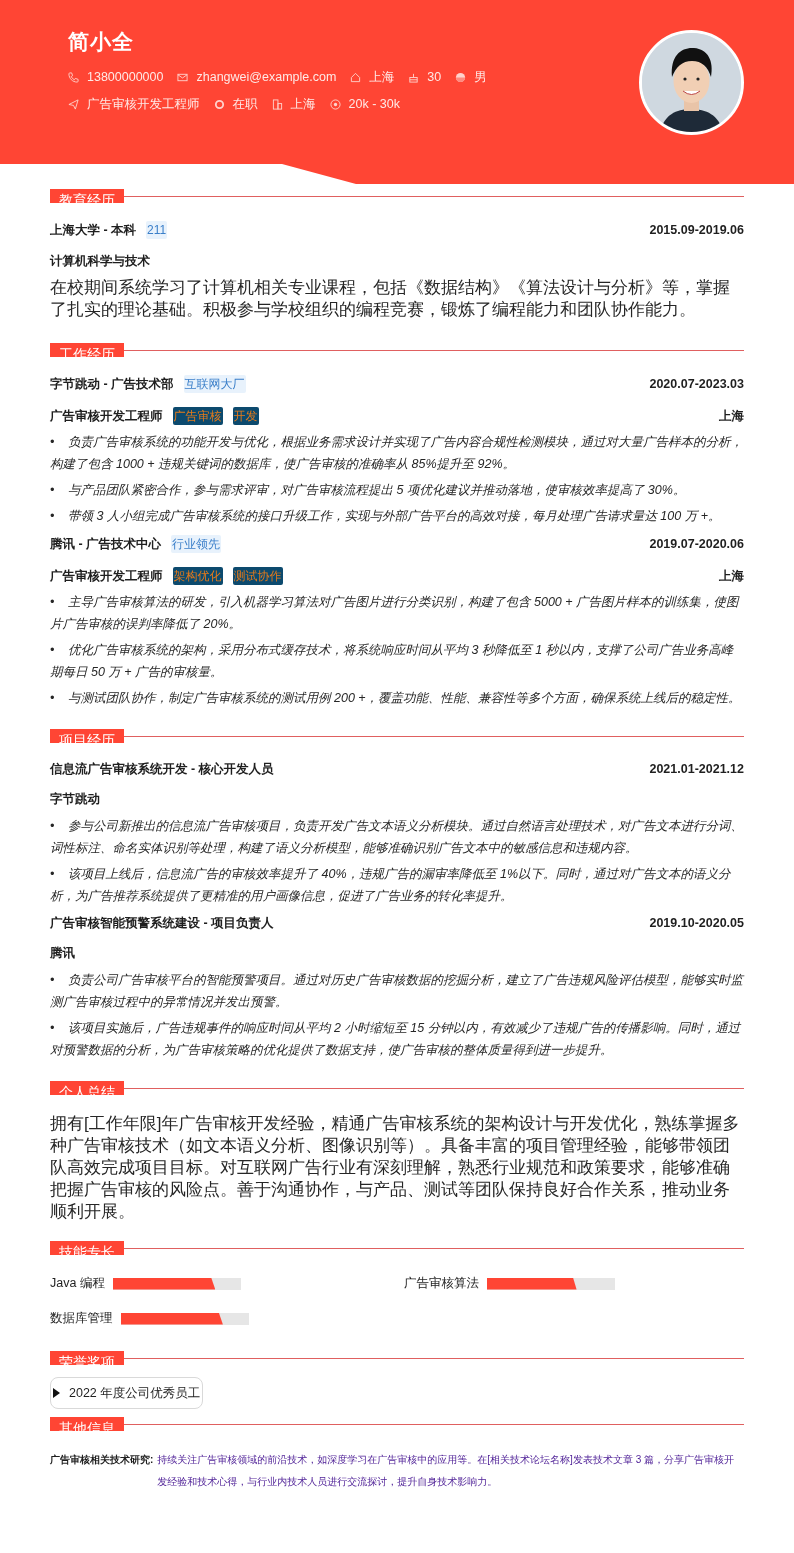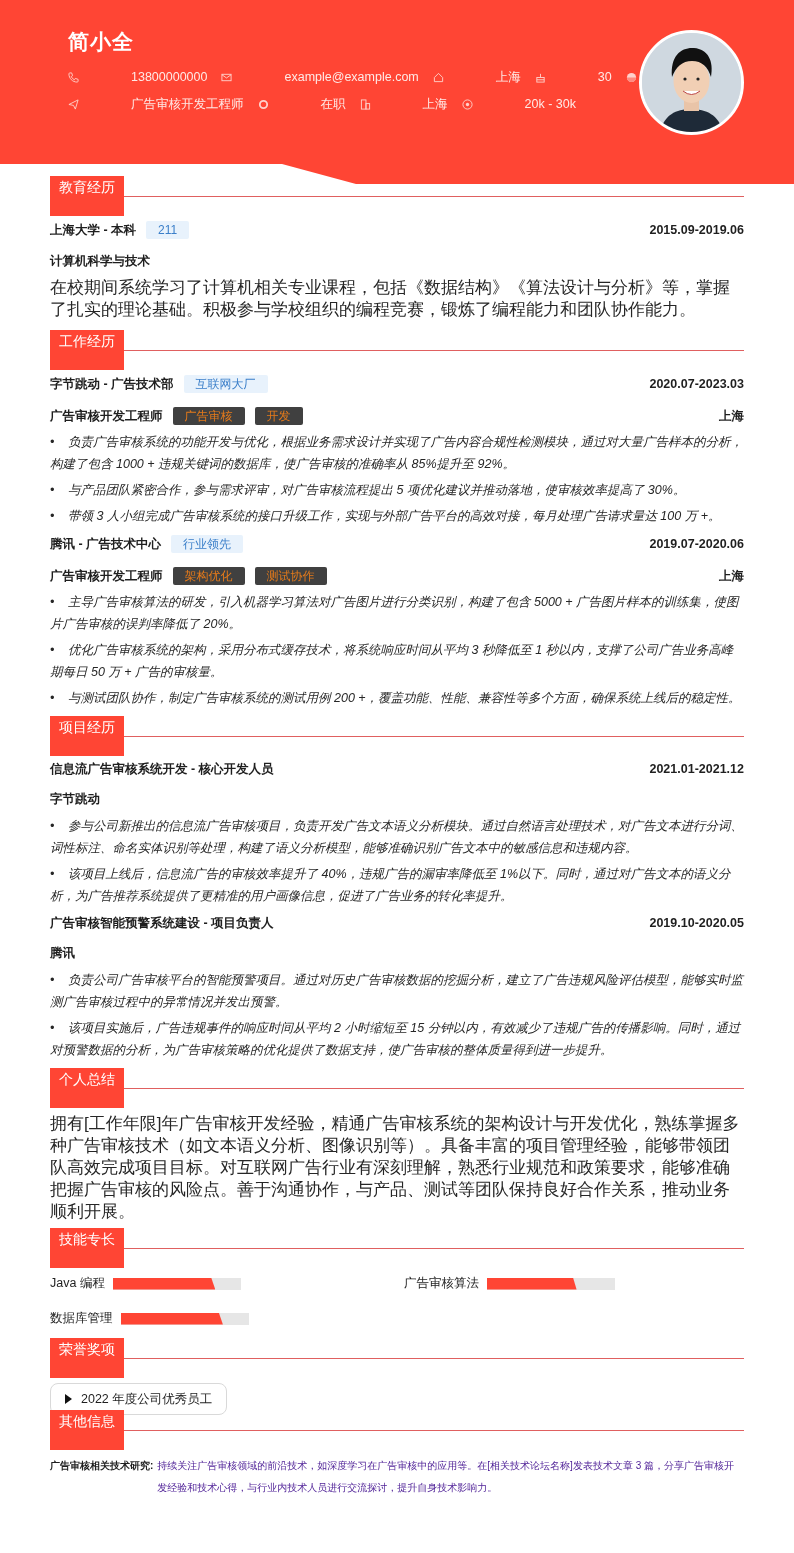--- a/index.html
+++ b/index.html
@@ -4,41 +4,41 @@
 <style>
   * { box-sizing: border-box; margin: 0; padding: 0; }
   html, body { width: 794px; background: #ffffff; }
   body { font-family: "Liberation Sans", "DejaVu Sans", sans-serif; color: #1f1f1f; font-size: 12.5px; position: relative; }
   .header { position: relative; height: 185px; }
   .header-bg { position: absolute; left: 0; top: 0; width: 794px; height: 185px; }
   .header-inner { position: absolute; left: 68px; top: 28px; }
   .name { color: #fff; font-size: 21px; font-weight: bold; letter-spacing: 1px; }
   .meta-row { display: flex; align-items: center; margin-top: 14px; color: #ffe9e6; font-size: 12.5px; height: 14px; }
   .meta-row + .meta-row { margin-top: 13px; }
-  .meta-item { display: flex; align-items: center; margin-right: 14px; gap: 44px; }
+  .meta-item { display: flex; align-items: center; margin-right: 14px; }
   .meta-item .ic { width: 11px; height: 11px; margin-right: 8px; display: inline-block; }
   .avatar { position: absolute; left: 639px; top: 30px; width: 105px; height: 105px; border-radius: 50%; border: 3px solid #fff; background: #d3dbe3; overflow: hidden; }
   .content { padding: 0 50px; }
   .section-head { display: flex; align-items: center; margin-top: 12px; height: 22px; }
-  .section-title { background: #ff4534; color: #fff; font-size: 14px; padding: 0 9px; height: 40px; line-height: 22px; white-space: nowrap; }
+  .section-title { background: #ff4534; color: #fff; font-size: 14px; padding: 0 9px; height: 14px; line-height: 22px; white-space: nowrap; }
   .section-line { flex: 1; height: 1px; background: #e06060; }
   .row { display: flex; justify-content: space-between; align-items: center; font-weight: bold; font-size: 12.5px; margin-top: 14px; line-height: 16px; }
   .row .left { display: flex; align-items: center; }
-  .tag { font-weight: normal; font-size: 12px; padding: 1px 12px; margin-left: 10px; border-radius: 2px; }
+  .tag { font-weight: normal; font-size: 12px; padding: 1px 1px; margin-left: 10px; border-radius: 2px; }
   .tag.blue { background: #e8f2fc; color: #3b7fc9; }
-  .tag.orange { background: #404040; color: #e57a1a; }
+  .tag.orange { background: #0c4a6e; color: #e57a1a; }
   .desc { font-size: 17px; line-height: 22px; margin-top: 8px; color: #262626; }
   ul.bul { list-style: none; margin-top: 6px; font-style: italic; }
   ul.bul li { font-size: 12.5px; line-height: 22px; color: #262626; padding-left: 0; margin-bottom: 4px; }
   ul.bul li::before { content: "•"; display: inline-block; width: 18px; }
   .skills { display: grid; grid-template-columns: 354px 340px; row-gap: 18px; margin-top: 16px; }
   .skill { display: flex; align-items: center; font-size: 12.5px; }
   .skill-bar { height: 12px; width: 128px; background: #e6e6e6; margin-left: 8px; position: relative; }
   .skill-fill { position: absolute; left: 0; top: 0; height: 12px; background: #ff4534; clip-path: polygon(0 0, 96% 0, 100% 100%, 0 100%); }
-  .award { display: inline-flex; align-items: center; margin-top: 14px; border: 1px solid #d9d9d9; border-radius: 8px; padding: 0 14px; height: 32px; font-size: 12.5px; }
+  .award { display: inline-flex; align-items: center; margin-top: 8px; border: 1px solid #d9d9d9; border-radius: 8px; padding: 0 2px; height: 32px; font-size: 12.5px; }
   .award .tri { width: 0; height: 0; border-left: 7px solid #111; border-top: 5px solid transparent; border-bottom: 5px solid transparent; margin-right: 9px; }
   .other { display: flex; margin-top: 14px; font-size: 10px; line-height: 22px; }
   .other .k { font-weight: bold; white-space: nowrap; }
   .other .v { color: #4c1d95; }
 </style>
 </head>
 <body>
 
 <div class="header">
   <svg class="header-bg" viewBox="0 0 794 185" preserveAspectRatio="none">
@@ -51,21 +51,21 @@
         <svg class="ic" viewBox="0 0 12 12">
             <path d="M2 1 L4 1 L5 4 L3.5 5 C4.2 6.6 5.4 7.8 7 8.5 L8 7 L11 8 L11 10 C11 10.6 10.5 11 10 11 C5 11 1 7 1 2 C1 1.5 1.4 1 2 1 Z" fill="none" stroke="#ffd2cc" stroke-width="1"></path>
           </svg>
         <span>13800000000</span>
       </div>
       <div class="meta-item">
         <svg class="ic" viewBox="0 0 12 12">
             <rect x="1" y="2.5" width="10" height="7" fill="none" stroke="#ffd2cc" stroke-width="1"></rect>
             <path d="M1 3 L6 6.5 L11 3" fill="none" stroke="#ffd2cc" stroke-width="1"></path>
           </svg>
-        <span>example@example.com</span>
+        <span>zhangwei@example.com</span>
       </div>
       <div class="meta-item">
         <svg class="ic" viewBox="0 0 12 12">
             <path d="M1.5 6 L6 1.5 L10.5 6 L10.5 10.5 L1.5 10.5 Z" fill="none" stroke="#ffd2cc" stroke-width="1"></path>
           </svg>
         <span>上海</span>
       </div>
       <div class="meta-item">
         <svg class="ic" viewBox="0 0 12 12">
             <rect x="2" y="6" width="8" height="5" fill="none" stroke="#ffd2cc" stroke-width="1"></rect>

